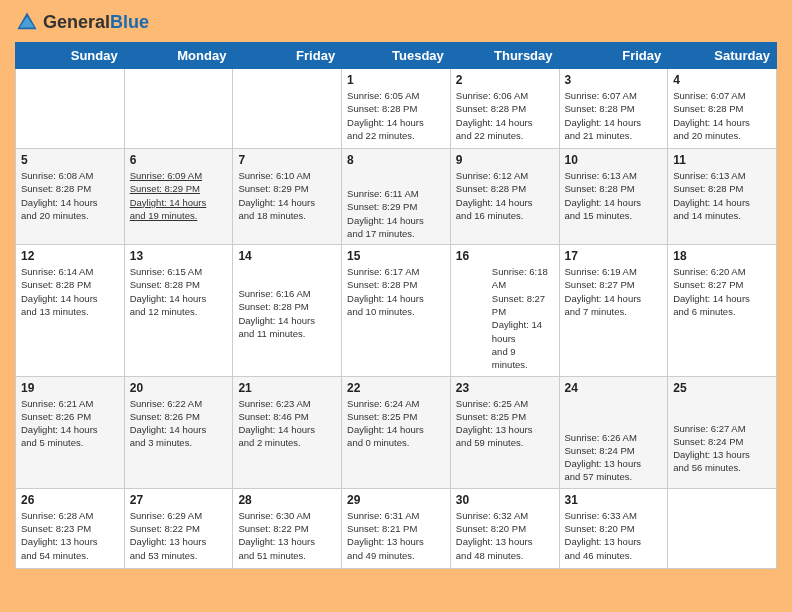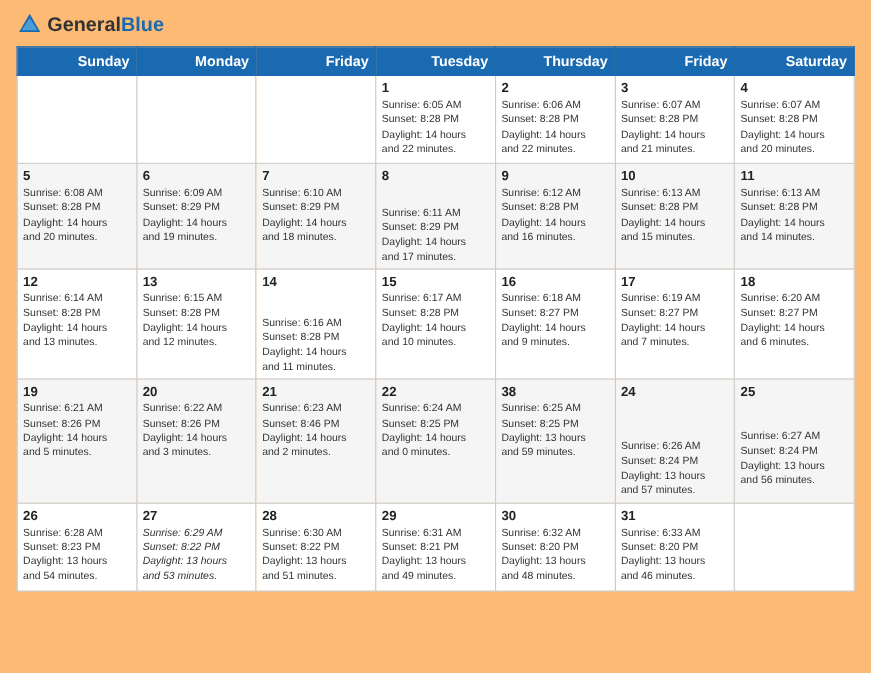--- a/index.html
+++ b/index.html
@@ -166,21 +166,21 @@
         <tr>
           <td>
             <span class="day-number">5</span>
             <div class="day-info" style="white-space: pre-line;">Sunrise: 6:08 AM
 Sunset: 8:28 PM
 Daylight: 14 hours
 and 20 minutes.</div>
           </td>
           <td>
             <span class="day-number">6</span>
-            <div class="day-info" style="white-space: pre-line;">Sunrise: 6:09 AM
+            <div class="day-info" style="white-space: pre-line; text-decoration: underline;">Sunrise: 6:09 AM
 Sunset: 8:29 PM
 Daylight: 14 hours
 and 19 minutes.</div>
           </td>
           <td>
             <span class="day-number">7</span>
             <div class="day-info" style="white-space: pre-line;">Sunrise: 6:10 AM
 Sunset: 8:29 PM
 Daylight: 14 hours
 and 18 minutes.</div>
@@ -238,21 +238,21 @@
           </td>
           <td>
             <span class="day-number">15</span>
             <div class="day-info" style="white-space: pre-line;">Sunrise: 6:17 AM
 Sunset: 8:28 PM
 Daylight: 14 hours
 and 10 minutes.</div>
           </td>
           <td>
             <span class="day-number">16</span>
-            <div class="day-info" style="white-space: pre-line;">Sunrise: 6:18 AM
+            <div class="day-info" style="white-space: pre-line; margin-left: 36px;">Sunrise: 6:18 AM
 Sunset: 8:27 PM
 Daylight: 14 hours
 and 9 minutes.</div>
           </td>
           <td>
             <span class="day-number">17</span>
             <div class="day-info" style="white-space: pre-line;">Sunrise: 6:19 AM
 Sunset: 8:27 PM
 Daylight: 14 hours
 and 7 minutes.</div>
@@ -288,21 +288,21 @@
 and 2 minutes.</div>
           </td>
           <td>
             <span class="day-number">22</span>
             <div class="day-info" style="white-space: pre-line;">Sunrise: 6:24 AM
 Sunset: 8:25 PM
 Daylight: 14 hours
 and 0 minutes.</div>
           </td>
           <td>
-            <span class="day-number">38</span>
+            <span class="day-number">23</span>
             <div class="day-info" style="white-space: pre-line;">Sunrise: 6:25 AM
 Sunset: 8:25 PM
 Daylight: 13 hours
 and 59 minutes.</div>
           </td>
           <td>
             <span class="day-number">24</span>
             <div class="day-info" style="white-space: pre-line; margin-top: 36px;">Sunrise: 6:26 AM
 Sunset: 8:24 PM
 Daylight: 13 hours
@@ -319,21 +319,21 @@
         <tr>
           <td>
             <span class="day-number">26</span>
             <div class="day-info" style="white-space: pre-line;">Sunrise: 6:28 AM
 Sunset: 8:23 PM
 Daylight: 13 hours
 and 54 minutes.</div>
           </td>
           <td>
             <span class="day-number">27</span>
-            <div class="day-info" style="white-space: pre-line; font-style: italic;">Sunrise: 6:29 AM
+            <div class="day-info" style="white-space: pre-line;">Sunrise: 6:29 AM
 Sunset: 8:22 PM
 Daylight: 13 hours
 and 53 minutes.</div>
           </td>
           <td>
             <span class="day-number">28</span>
             <div class="day-info" style="white-space: pre-line;">Sunrise: 6:30 AM
 Sunset: 8:22 PM
 Daylight: 13 hours
 and 51 minutes.</div>

